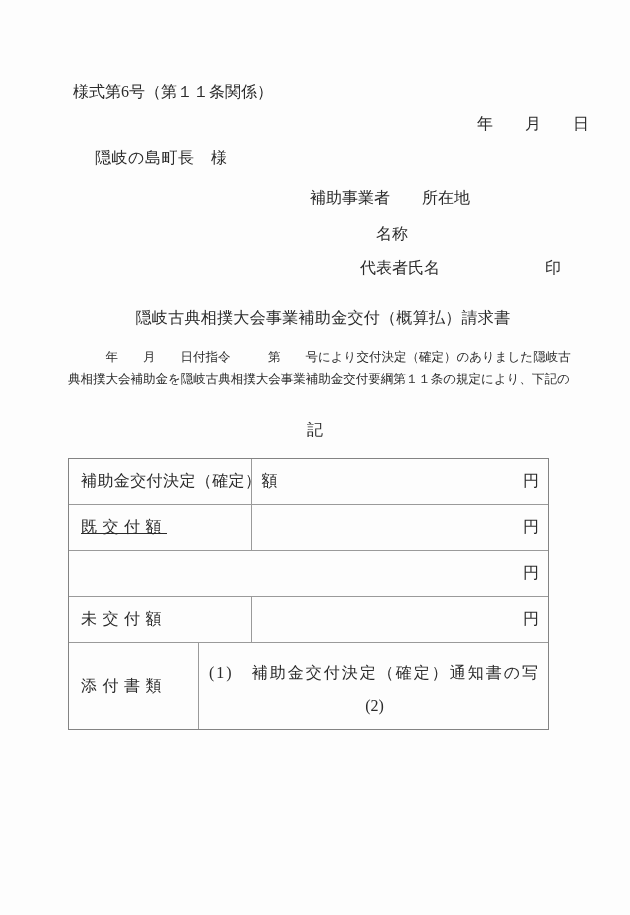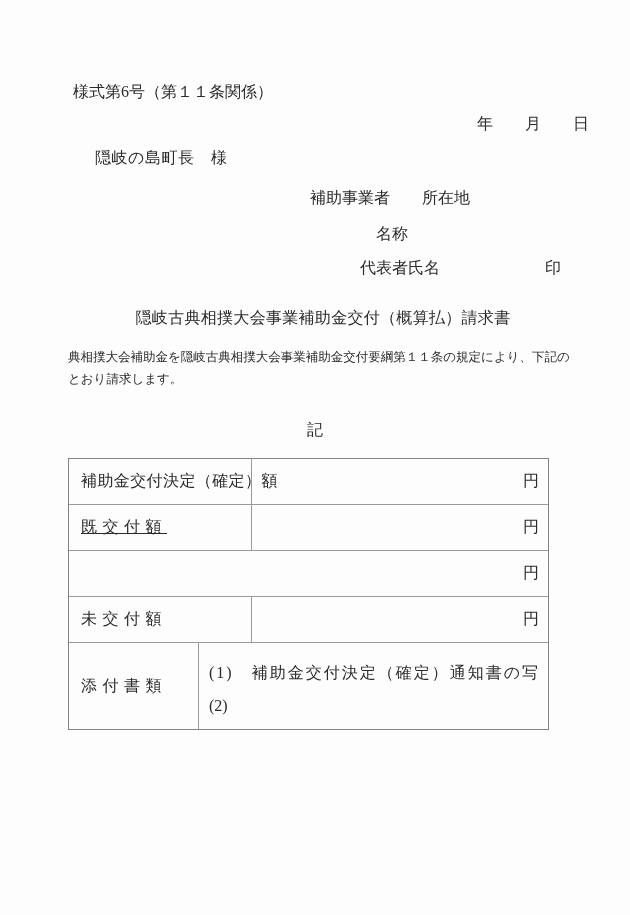--- a/index.html
+++ b/index.html
@@ -79,20 +79,21 @@
     display: flex;
     align-items: center;
     justify-content: flex-end;
     padding-right: 9px;
     box-sizing: border-box;
   }
   .t-attach {
     flex: 1;
     padding: 13px 8px 0 10px;
     box-sizing: border-box;
+    text-align: center;
   }
   .attach-line {
     white-space: pre;
     line-height: 33px;
   }
   .attach-line.first { letter-spacing: 2px; }
 </style>
 </head>
 <body>
 
@@ -106,22 +107,22 @@
 
 <div class="abs name-line">名称</div>
 
 <div class="abs rep-line">代表者氏名</div>
 
 <div class="abs seal">印</div>
 
 <div class="abs doc-title">隠岐古典相撲大会事業補助金交付（概算払）請求書</div>
 
 <div class="body-para">
+  <div class="body-line">　　　年　　月　　日付指令　　　第　　号により交付決定（確定）のありました隠岐古</div>
   <div class="body-line">典相撲大会補助金を隠岐古典相撲大会事業補助金交付要綱第１１条の規定により、下記の</div>
-  <div class="body-line">とおり請求します。</div>
 </div>
 
 <div class="abs note-heading">記</div>
 
 <div class="req-table">
   <div class="t-row">
     <div class="t-label">補助金交付決定（確定）額</div>
     <div class="t-value">円</div>
   </div>
   <div class="t-row">

